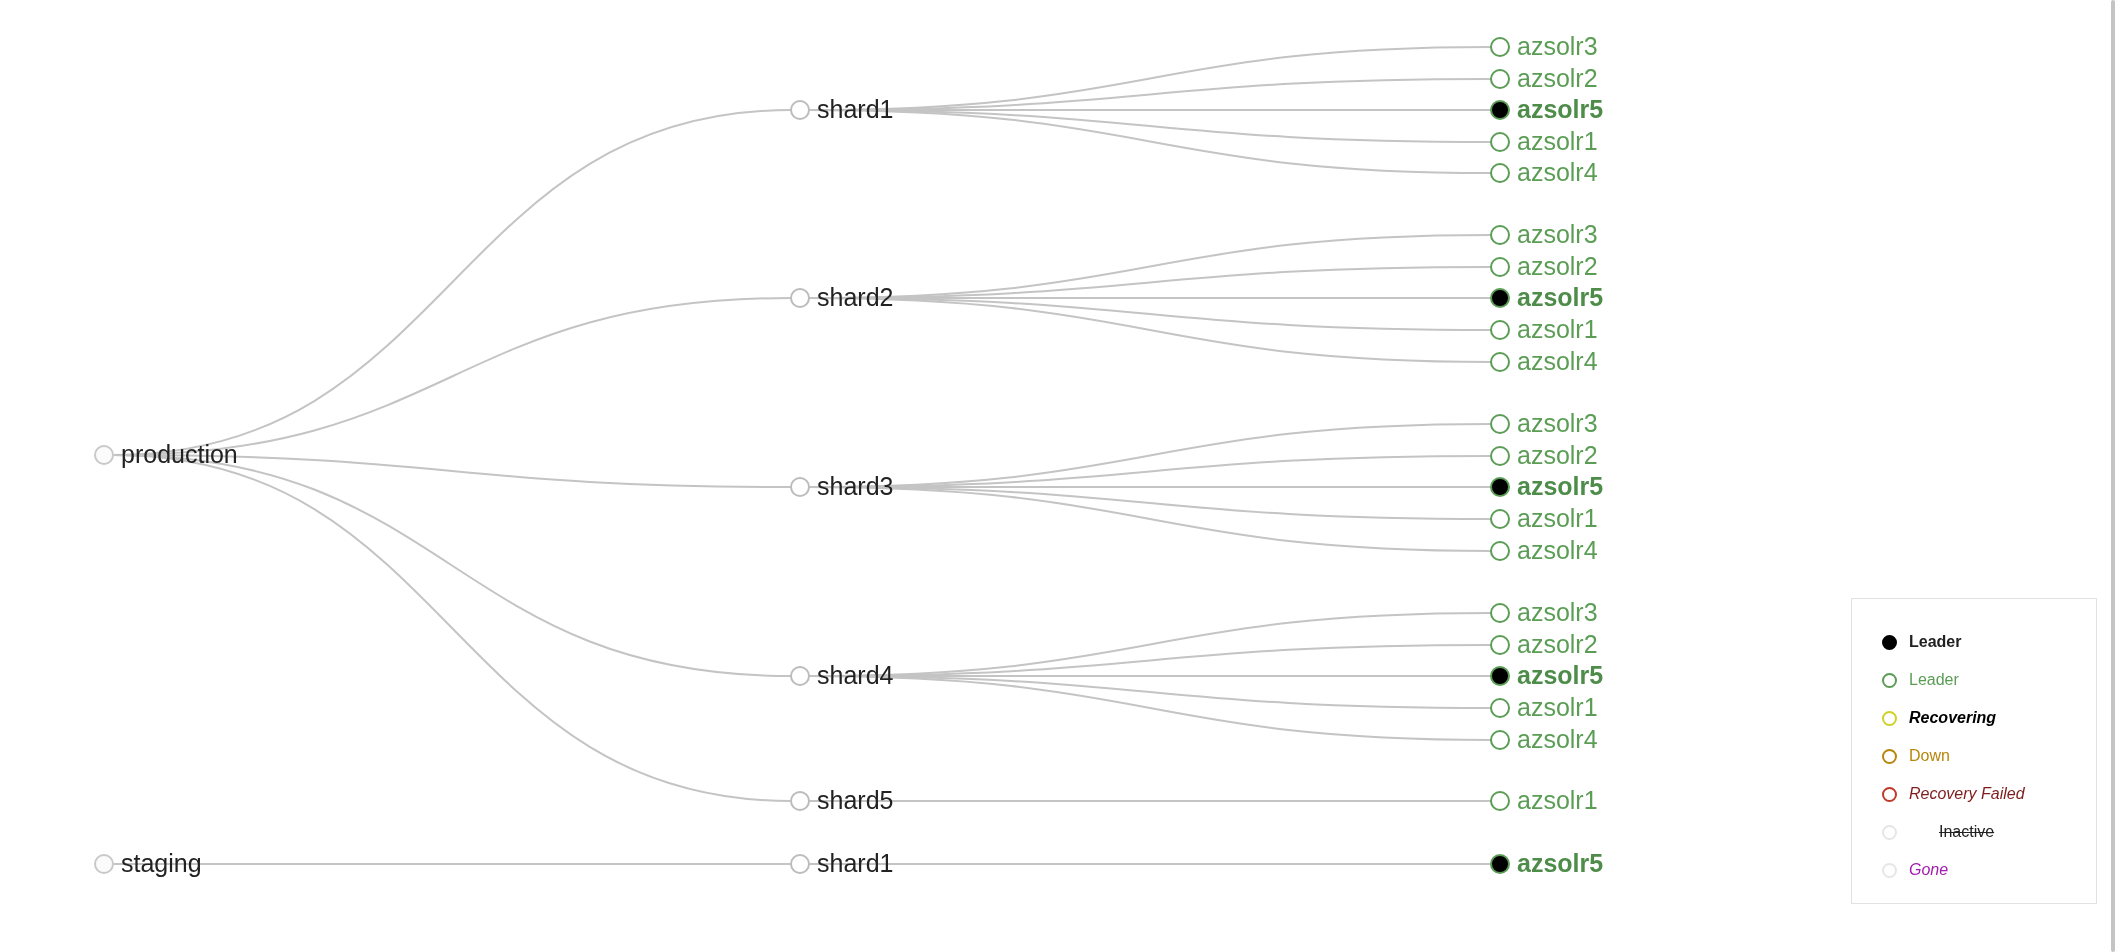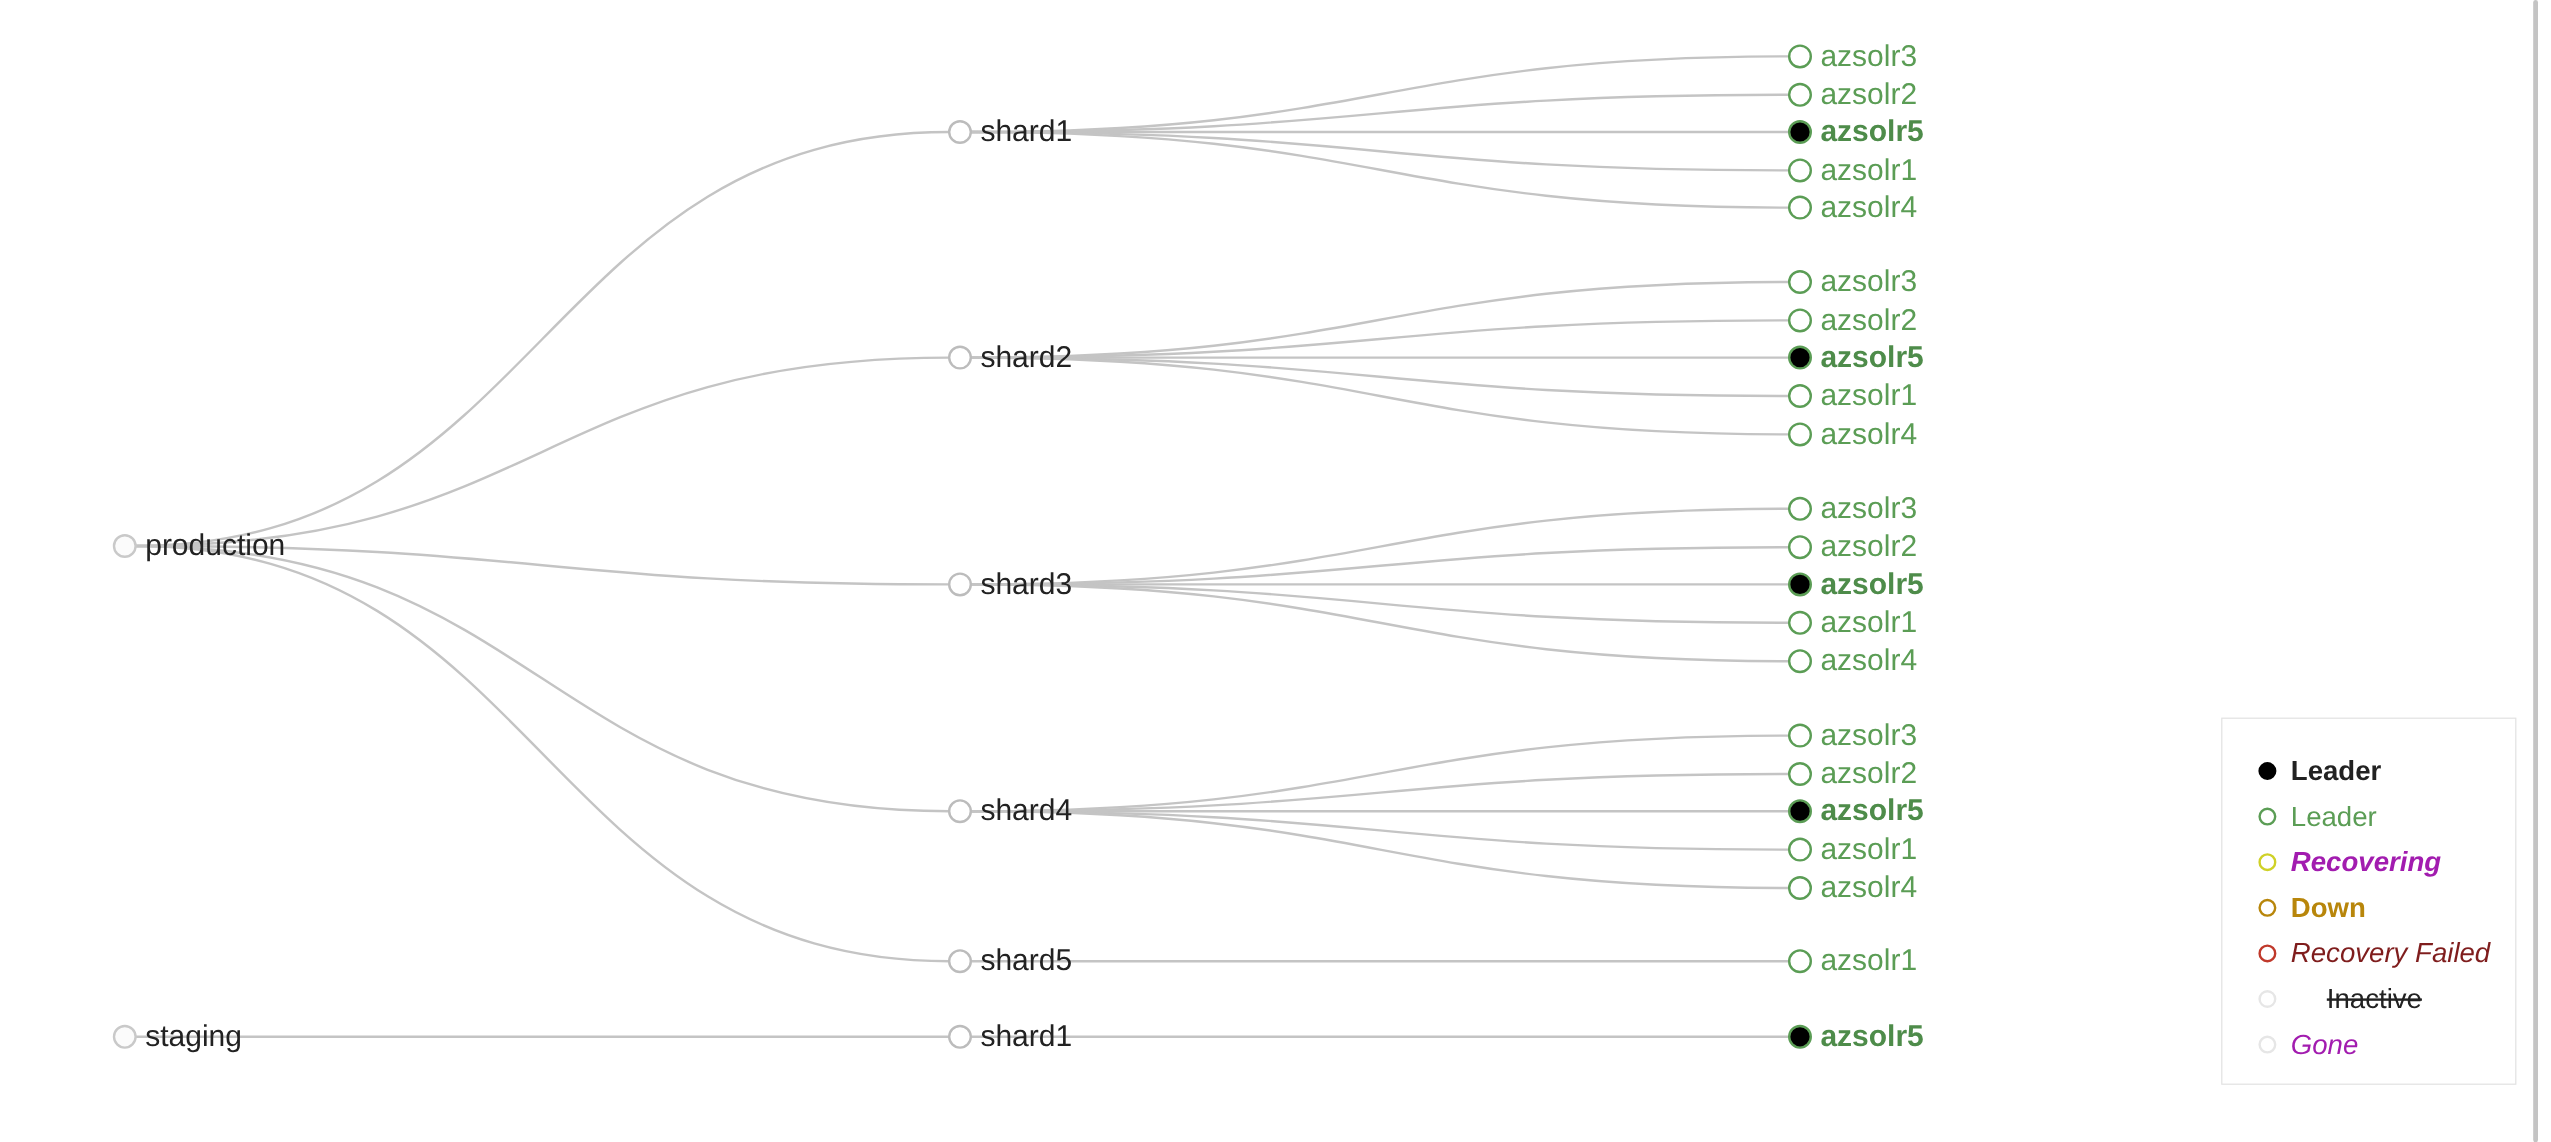--- a/index.html
+++ b/index.html
@@ -90,36 +90,36 @@
   .legend-marker {
     width: 15px;
     height: 15px;
     border-radius: 50%;
     box-sizing: border-box;
     margin-right: 12px;
     flex: 0 0 auto;
   }
   .legend-text {
     font-family: "Liberation Sans", sans-serif;
-    font-size: 23px;
+    font-size: 16px;
     line-height: 1;
   }
 
   
   .st-leader .legend-marker { background: #000000; border: 2px solid #000000; }
   .st-leader .legend-text   { color: #222222; font-weight: bold; }
 
   .st-active .legend-marker { background: #ffffff; border: 2px solid #5b9d55; }
   .st-active .legend-text   { color: #5b9d55; }
 
   .st-recovering .legend-marker { background: #ffffff; border: 2px solid #cfd127; }
-  .st-recovering .legend-text   { color: #a21caf; font-style: italic; font-weight: bold; }
+  .st-recovering .legend-text   { color: #000000; font-style: italic; font-weight: bold; }
 
   .st-down .legend-marker { background: #ffffff; border: 2px solid #b8860b; }
-  .st-down .legend-text   { color: #b8860b; font-weight: bold; }
+  .st-down .legend-text   { color: #b8860b; }
 
   .st-recovery_failed .legend-marker { background: #ffffff; border: 2px solid #c0392b; }
   .st-recovery_failed .legend-text   { color: #7f1d1d; font-style: italic; }
 
   .st-inactive .legend-marker { background: #ffffff; border: 2px solid #e6e6e6; }
   .st-inactive .legend-text   { color: #222222; text-decoration: line-through; margin-left: 30px; }
 
   .st-gone .legend-marker { background: #ffffff; border: 2px solid #e6e6e6; }
   .st-gone .legend-text   { color: #a21caf; font-style: italic; }
 

